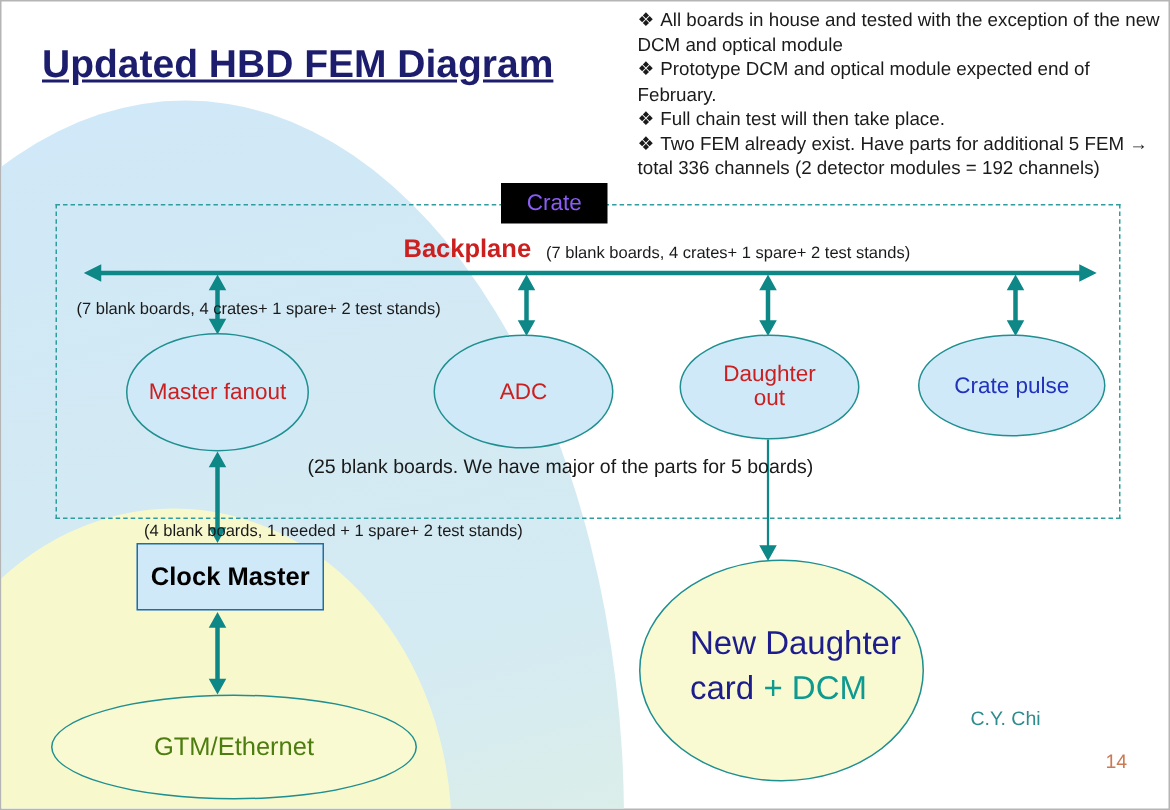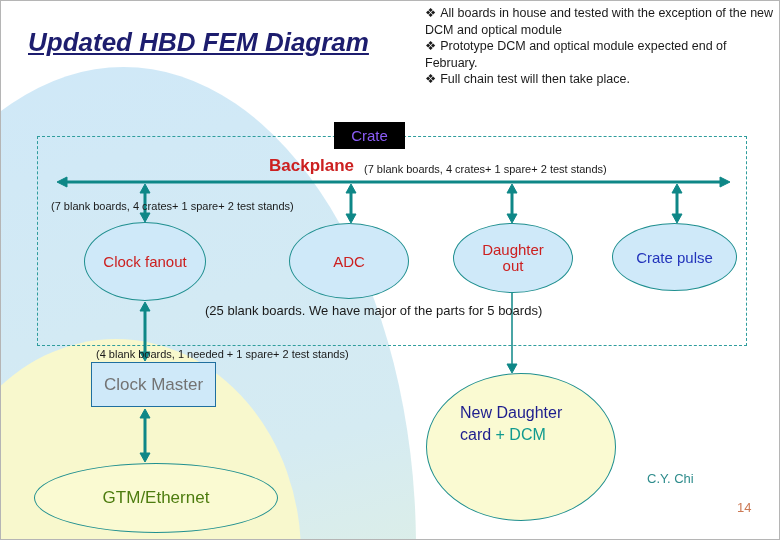--- a/index.html
+++ b/index.html
@@ -11,21 +11,21 @@
   
   .bg-blob{position:absolute;left:-170px;top:66px;width:585px;height:960px;
            border-radius:50%;
            background:linear-gradient(165deg,#cfe8f8 0%,#d5ebf2 45%,#e2f1df 70%,#eef5d2 100%);
            z-index:0;}
   .bg-crescent{position:absolute;left:-70px;top:338px;width:370px;height:430px;
            border-radius:50%;background:#f8f8cd;z-index:0;}
 
   
   .title{position:absolute;left:27px;top:26px;font-size:26px;font-weight:bold;
-         color:#1d1d6e;text-decoration:underline;letter-spacing:0px;z-index:3;font-style:italic;}
+         color:#1d1d6e;text-decoration:underline;letter-spacing:0px;z-index:3;}
 
   
   .notes{position:absolute;left:424px;top:4px;width:352px;font-size:12.5px;
          line-height:1.32;color:#1a1a1a;z-index:3;}
   .note-item .bullet{margin-right:4px;}
 
   
   .crate-rect{position:absolute;left:36px;top:135px;width:710px;height:210px;
               border:1px dashed #2f9d9d;box-sizing:border-box;z-index:1;}
   .crate-tag{position:absolute;left:333px;top:121px;width:71px;height:27px;
@@ -53,46 +53,47 @@
   .blue-text{color:#2233bb;font-size:15px;}
   .node-clock-fanout{left:83px;top:221px;width:122px;height:79px;}
   .node-adc{left:288px;top:222px;width:120px;height:76px;}
   .node-optical{left:452px;top:222px;width:120px;height:70px;}
   .node-optical span{display:inline-block;width:62px;line-height:1.1;}
   .node-test-pulse{left:611px;top:222px;width:125px;height:68px;}
   .node-gtm{left:33px;top:462px;width:244px;height:70px;}
   .node-gtm span{color:#4d7c0f;font-size:17px;}
   .node-daughter{left:425px;top:372px;width:190px;height:148px;
                  align-items:flex-start;justify-content:flex-start;}
-  .daughter-text{margin:28px 0 0 33px;text-align:left;font-size:16px;line-height:1.35;}
+  .daughter-text{margin:40px 0 0 33px;text-align:left;font-size:22px;line-height:1.35;}
   .navy{color:#1d1d8e;}
   .teal{color:#0f9a8f;}
 
   .box{position:absolute;background:#cfe9f9;border:1.5px solid #1f6f9f;
        box-sizing:border-box;display:flex;align-items:center;justify-content:center;z-index:3;}
   .node-clock-master{left:90px;top:361px;width:125px;height:45px;
-                     font-size:17px;font-weight:normal;color:#737373;}
+                     font-size:17px;font-weight:bold;color:#000000;}
 
   .credit{position:absolute;left:646px;top:470px;font-size:13px;color:#2e8c8c;z-index:3;}
   .page-num{position:absolute;left:736px;top:499px;font-size:13px;color:#cc7a55;z-index:3;}
 </style>
 </head>
 <body>
 
 <div class="slide">
 
   <div class="bg-blob"></div>
   <div class="bg-crescent"></div>
 
   <div class="title">Updated HBD FEM Diagram</div>
 
   <div class="notes">
     <div class="note-item"><span class="bullet">❖</span><span>All boards in house and tested with the exception of the new DCM and optical module</span></div>
     <div class="note-item"><span class="bullet">❖</span><span>Prototype DCM and optical module expected end of February.</span></div>
     <div class="note-item"><span class="bullet">❖</span><span>Full chain test will then take place.</span></div>
+    <div class="note-item"><span class="bullet">❖</span><span>Two FEM already exist.  Have parts for additional 5 FEM → total 336 channels  (2 detector modules = 192 channels)</span></div>
   </div>
 
   <div class="crate-rect"></div>
   <div class="crate-tag">Crate</div>
 
   <div class="backplane-label">Backplane</div>
   <div class="backplane-note">(7 blank boards, 4 crates+ 1 spare+ 2 test stands)</div>
   <div class="left-note">(7 blank boards, 4 crates+ 1 spare+ 2 test stands)</div>
   <div class="boards-note">(25 blank boards. We have major of the parts for 5 boards)</div>
   <div class="cm-note">(4 blank boards, 1  needed + 1 spare+ 2 test stands)</div>
@@ -127,21 +128,21 @@
       <line x1="144" y1="413" x2="144" y2="455" stroke-width="3"></line>
       <polygon points="144,408 139,417 149,417"></polygon>
       <polygon points="144,461 139,452 149,452"></polygon>
 
       <line x1="511" y1="292" x2="511" y2="365" stroke-width="1.5"></line>
       <polygon points="511,372 506,363 516,363"></polygon>
     </g>
   </svg>
 
   <div class="ellipse node-clock-fanout">
-    <span class="red-text">Clock fanout</span>
+    <span class="red-text">Master fanout</span>
   </div>
   <div class="ellipse node-adc">
     <span class="red-text">ADC</span>
   </div>
   <div class="ellipse node-optical">
     <span class="red-text">Daughter out</span>
   </div>
   <div class="ellipse node-test-pulse">
     <span class="blue-text">Crate pulse</span>
   </div>

